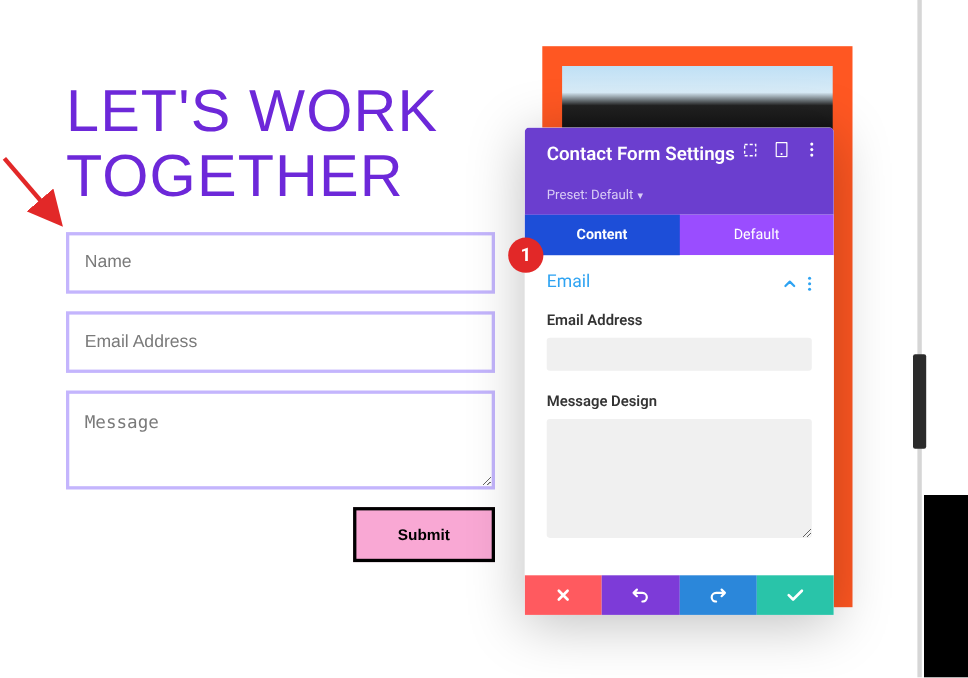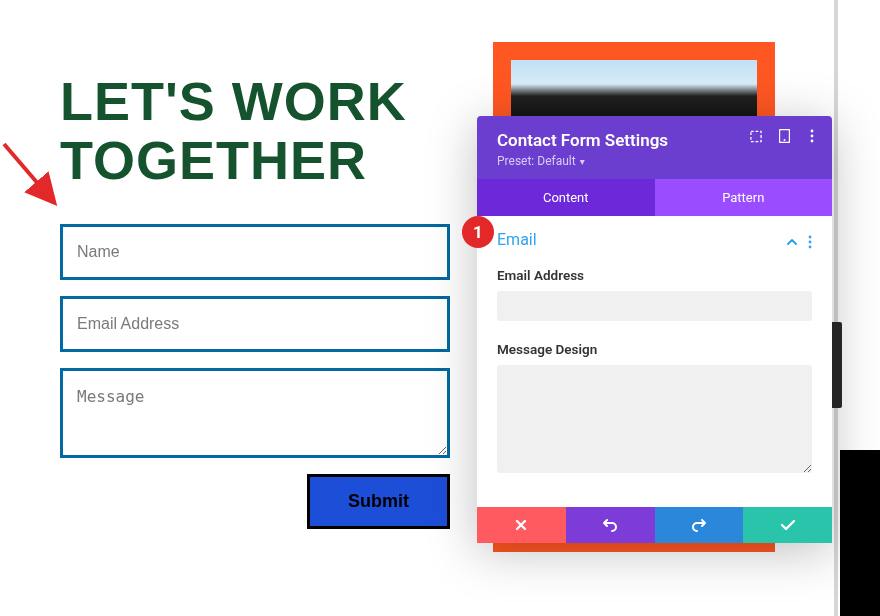--- a/index.html
+++ b/index.html
@@ -15,47 +15,47 @@
   
   .form-area {
     position: absolute;
     left: 60px;
     top: 72px;
     width: 390px;
   }
   .form-heading {
     font-family: Impact, "Arial Black", sans-serif;
     font-size: 54px;
-    font-weight: 700;
+    font-weight: 400;
     letter-spacing: 1px;
-    color: #14532d;
+    color: #6d28d9;
     line-height: 1.1;
-    margin-bottom: 33px;
+    margin-bottom: 20px;
     font-stretch: condensed;
   }
   .field {
-    border: 3px solid #0369a1;
+    border: 3px solid #c4b5fd;
     background: #fff;
     padding: 16px 14px;
     width: 100%;
     font-size: 16px;
     color: #333;
     margin-bottom: 16px;
     display: block;
   }
   .field::placeholder { color: #7a7a7a; }
   textarea.field {
     height: 90px;
     resize: both;
   }
   .submit-btn {
     border: 3px solid #000;
-    background: #1d4ed8;
+    background: #f9a8d4;
     padding: 14px 38px;
-    font-size: 18px;
+    font-size: 14px;
     font-weight: 700;
     color: #000;
     cursor: pointer;
     float: right;
   }
 
   
   .bg-card {
     position: absolute;
     left: 493px;
@@ -88,40 +88,40 @@
     width: 40px;
     height: 166px;
     background: #000;
   }
 
   
   .panel {
     position: absolute;
     left: 477px;
     top: 116px;
-    width: 355px;
+    width: 281px;
     background: #fff;
     box-shadow: 0 8px 50px rgba(0,0,0,0.25);
     border-radius: 4px 4px 0 0;
     overflow: hidden;
   }
   .panel-header {
     background: #6b3ecf;
     color: #fff;
     padding: 14px 18px 10px 20px;
     position: relative;
   }
   .panel-title {
     font-size: 17px;
     font-weight: 600;
   }
   .panel-preset {
     font-size: 12px;
     color: #d9cdf5;
-    margin-top: 4px;
+    margin-top: 20px;
     display: inline-flex;
     align-items: center;
     gap: 4px;
   }
   .panel-header-icons {
     position: absolute;
     right: 14px;
     top: 14px;
     display: flex;
     gap: 16px;
@@ -134,21 +134,21 @@
     background: #9a4dff;
   }
   .tab {
     flex: 1;
     text-align: center;
     padding: 11px 0;
     font-size: 13px;
     color: #fff;
     cursor: pointer;
   }
-  .tab.active { background: #6d28d9; font-weight:400; }
+  .tab.active { background: #1d4ed8; font-weight:700; }
 
   .panel-body {
     background: #fff;
     padding: 14px 20px 30px 20px;
     min-height: 278px;
   }
   .section-row {
     display: flex;
     justify-content: space-between;
     align-items: flex-end;
@@ -293,21 +293,21 @@
             <circle cx="2" cy="2" r="1.4" fill="#fff"></circle>
             <circle cx="2" cy="7" r="1.4" fill="#fff"></circle>
             <circle cx="2" cy="12" r="1.4" fill="#fff"></circle>
           </svg>
       </span>
     </div>
   </div>
 
   <div class="panel-tabs">
     <div class="tab active">Content</div>
-    <div class="tab">Pattern</div>
+    <div class="tab">Default</div>
   </div>
 
   <div class="panel-body">
     <div class="section-row">
       <div class="section-title">Email</div>
       <div class="section-icons">
         <span>
           <svg width="12" height="12" viewBox="0 0 12 12">
               <path d="M2 8 L6 4 L10 8" fill="none" stroke="#2ea3f2" stroke-width="2" stroke-linecap="round" stroke-linejoin="round"></path>
             </svg>

